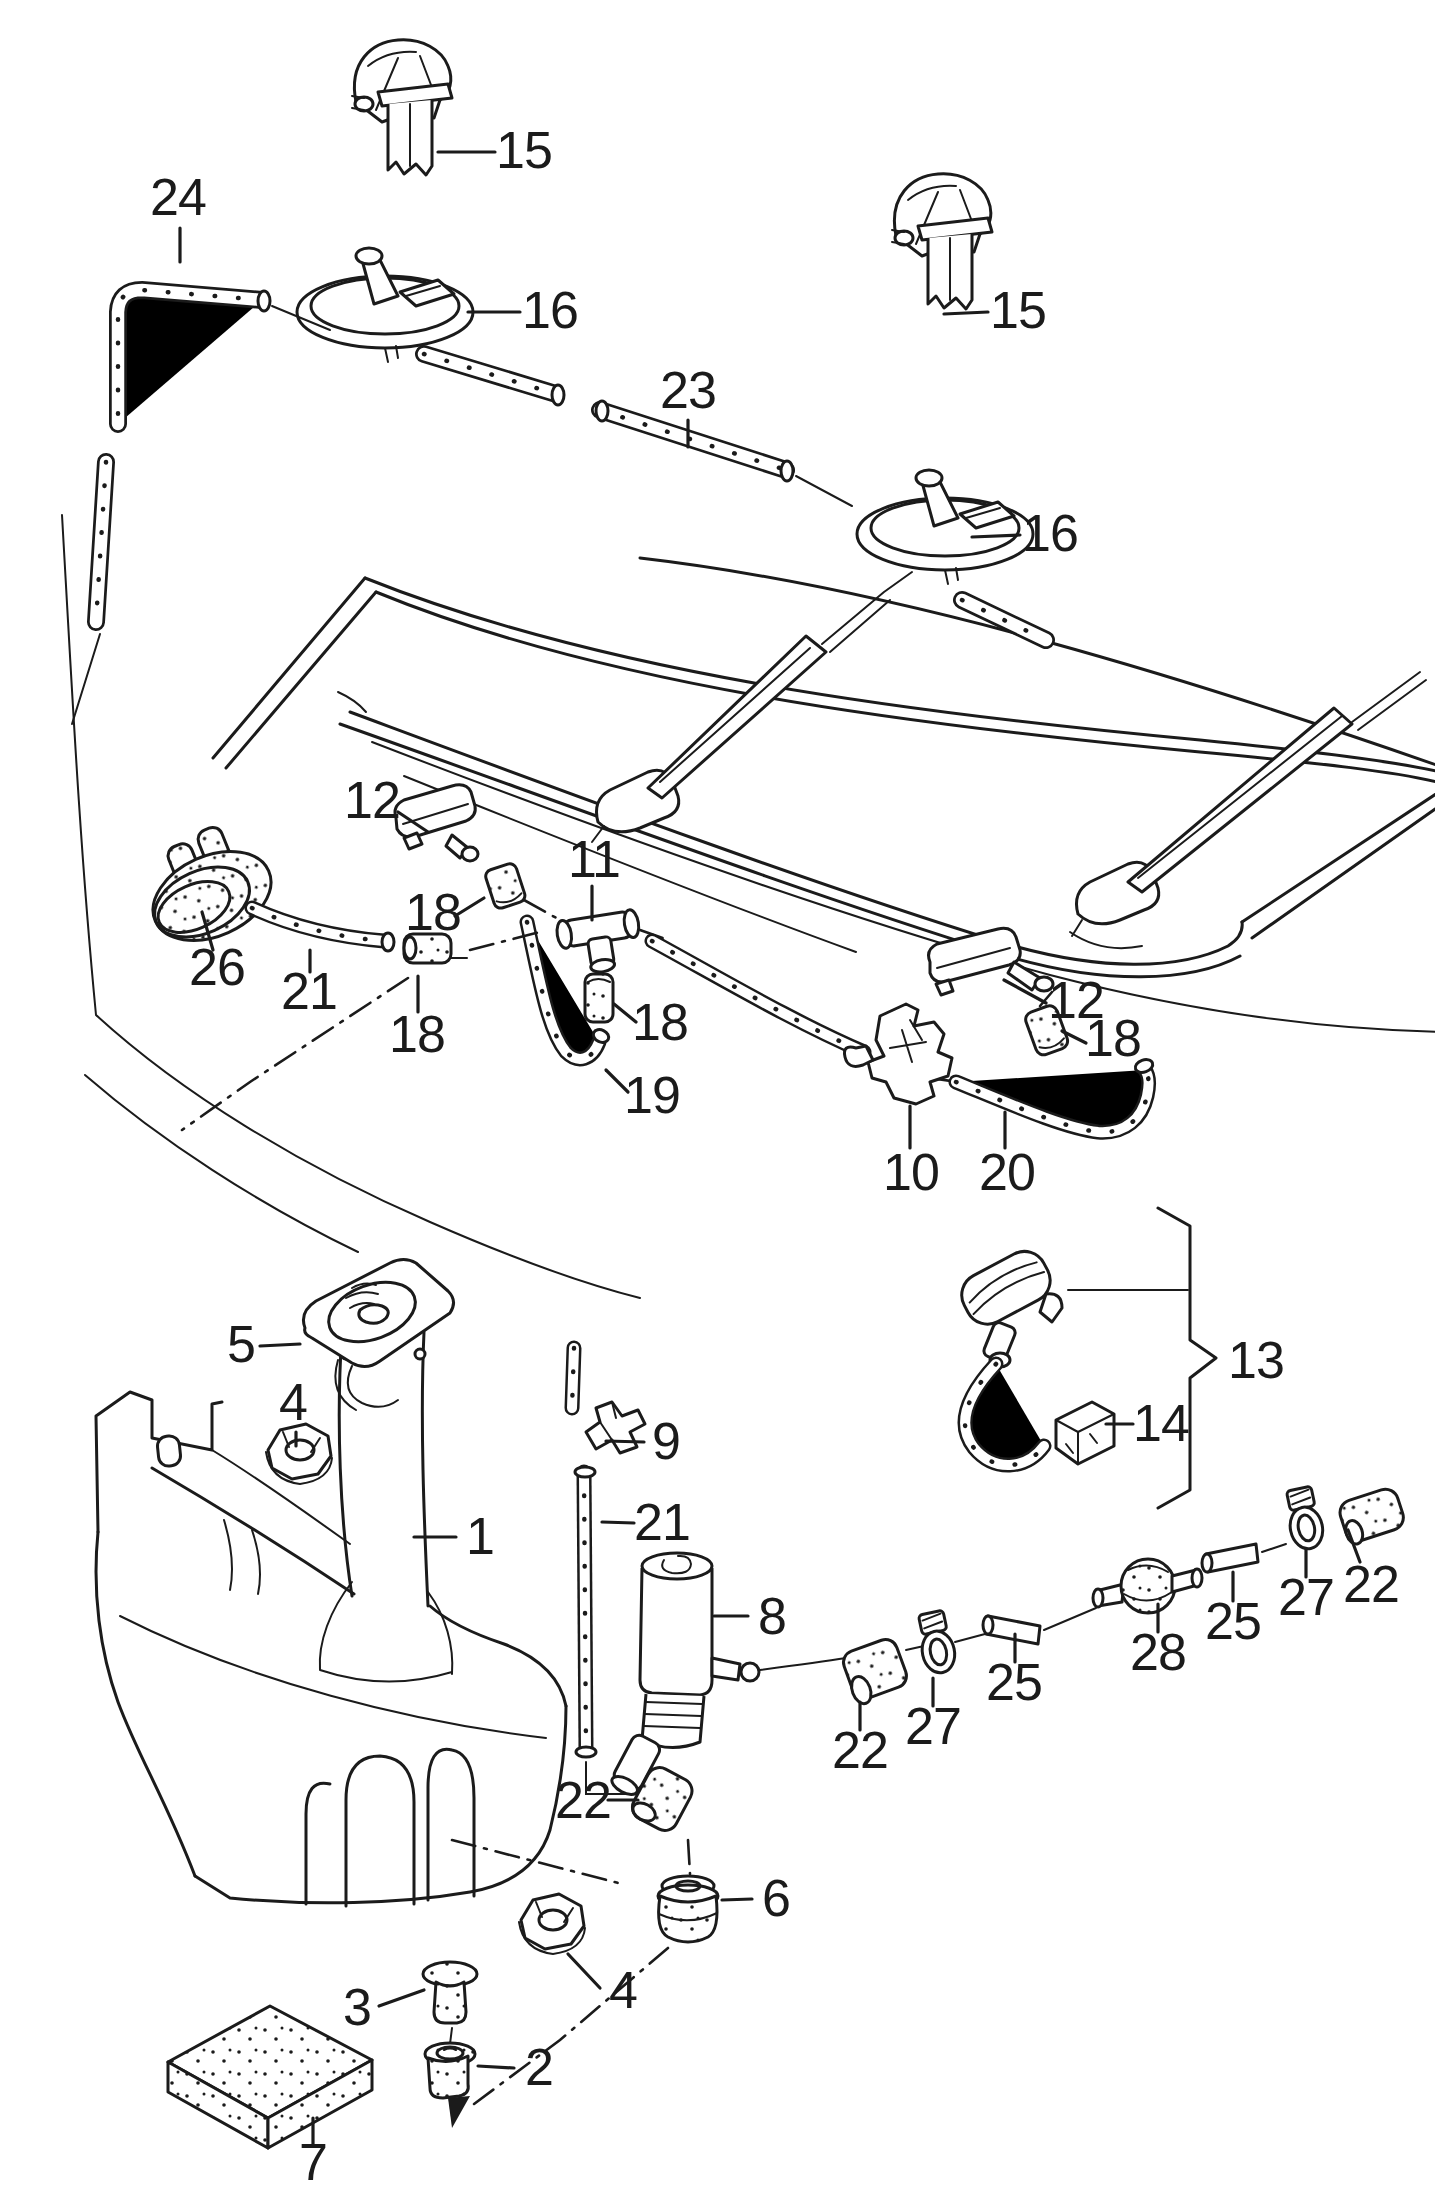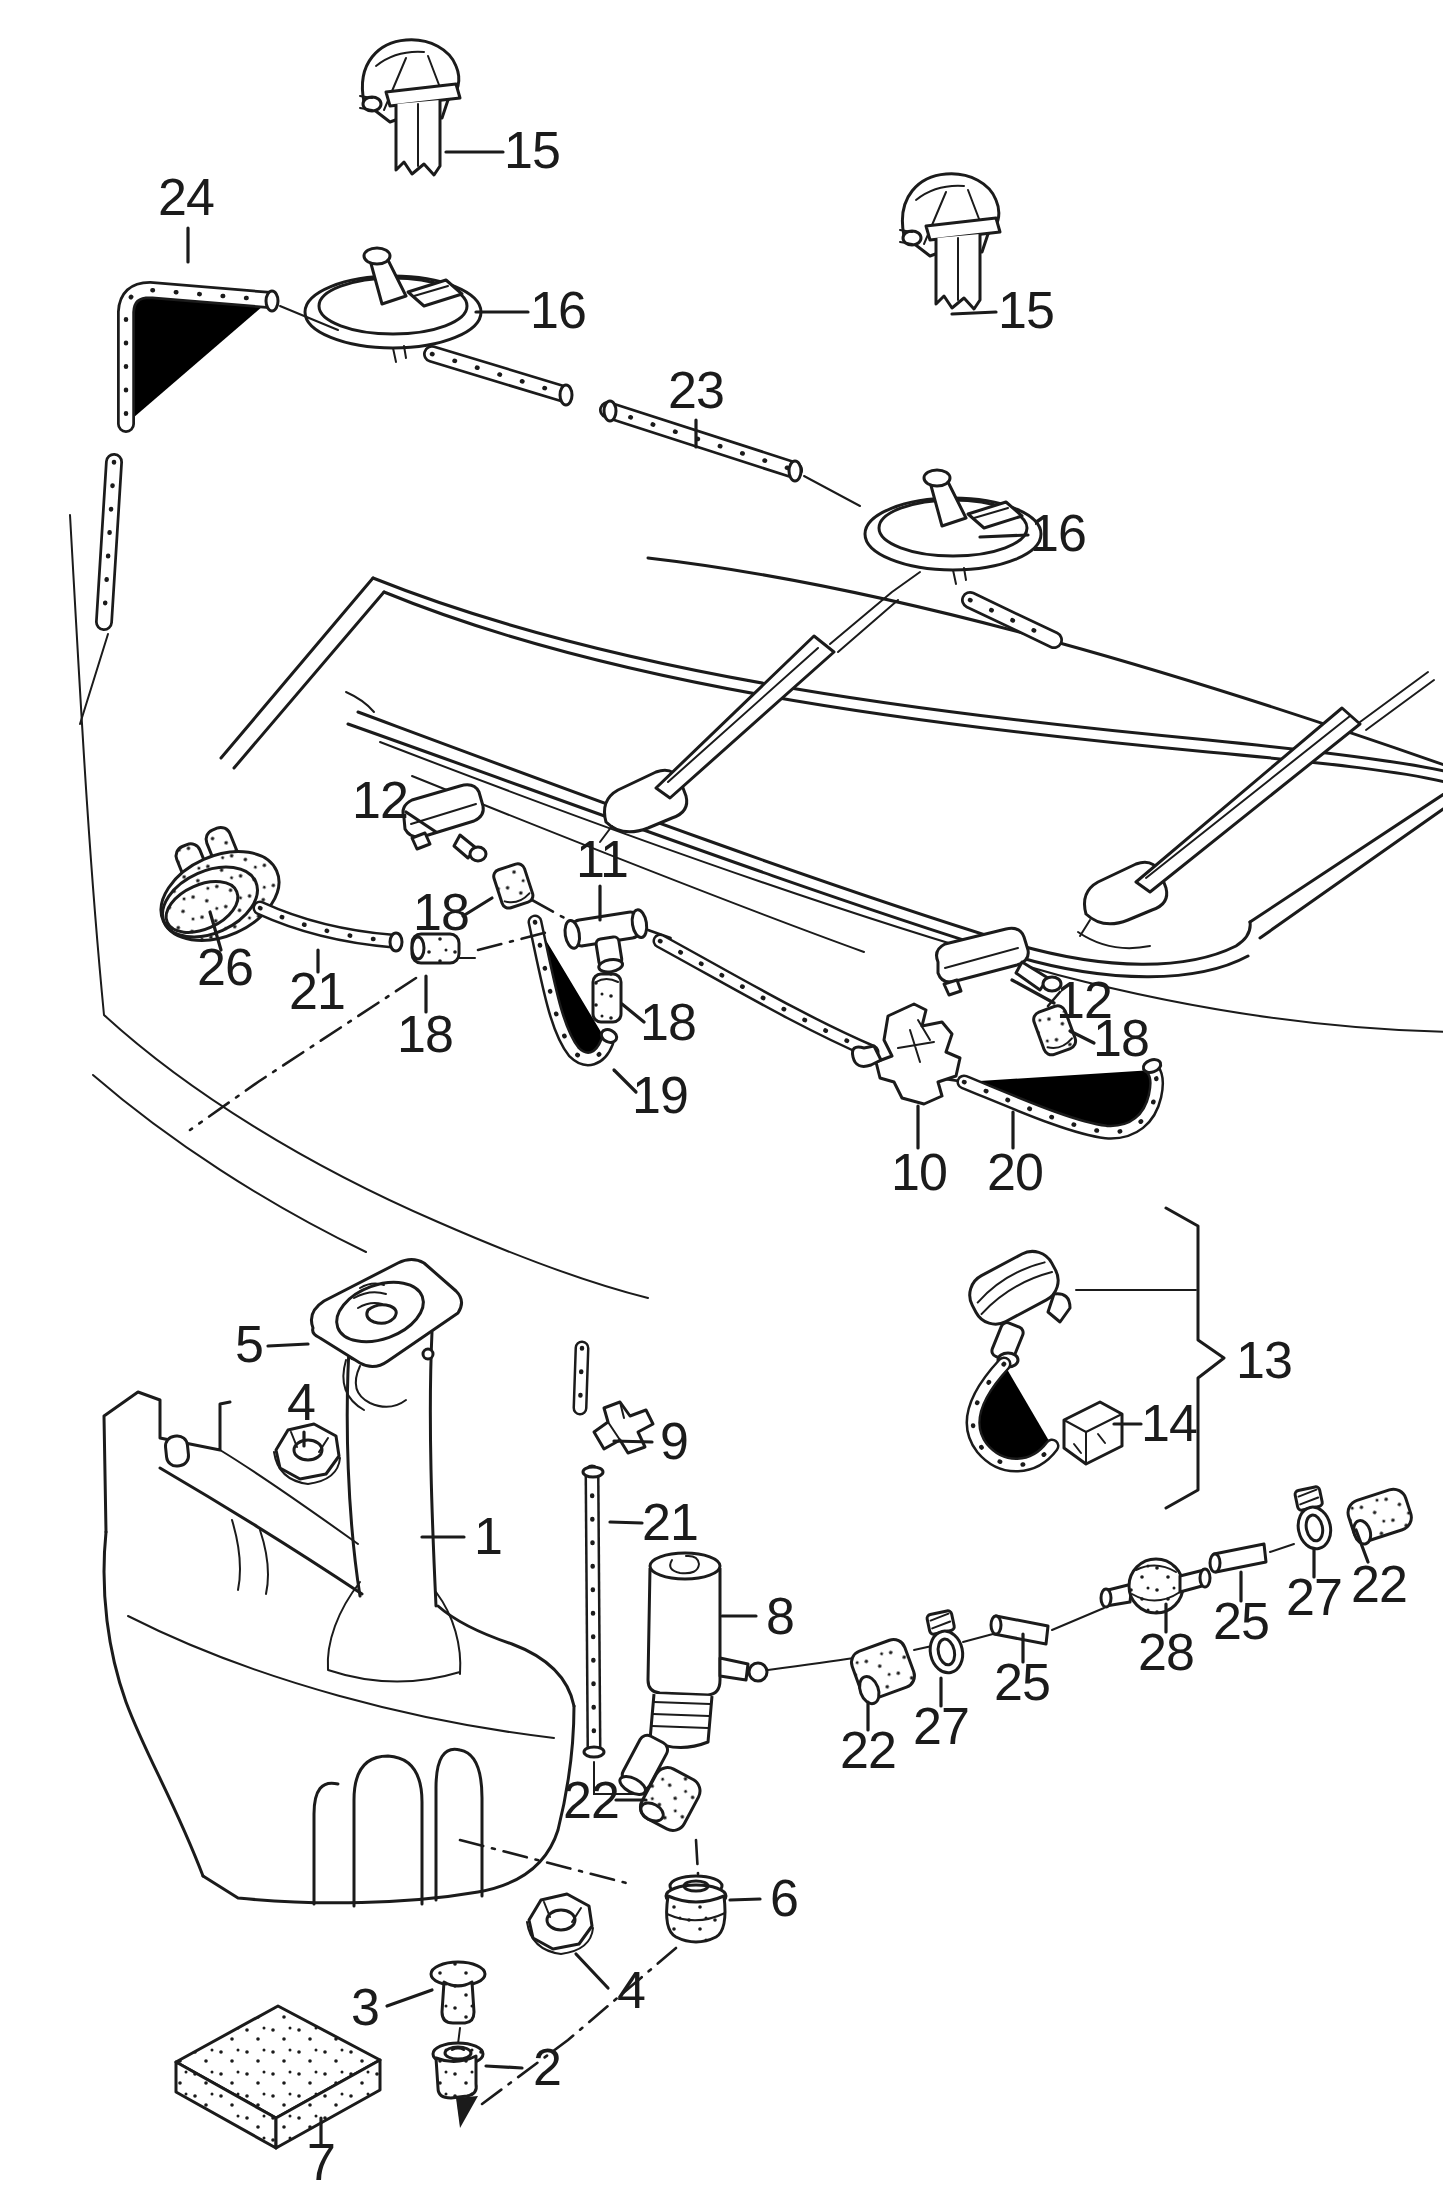--- a/index.html
+++ b/index.html
@@ -1,17 +1,17 @@
 <!DOCTYPE html>
 <html style="--ink: #1b1b1b; --bg: #ffffff;"><head>
 <meta charset="utf-8">
 <style>
   :root{ --ink:#1b1b1b; --bg:#ffffff; }
   html,body{margin:0;padding:0;background:var(--bg);}
-  .stage{width:1435px;height:2204px;position:relative;background:var(--bg);overflow:hidden;margin-left:8px;}
+  .stage{width:1435px;height:2204px;position:relative;background:var(--bg);overflow:hidden;}
   svg{display:block;}
   
   .ln{fill:none;stroke:var(--ink);stroke-width:3;stroke-linecap:round;stroke-linejoin:round;}
   .ln2{fill:none;stroke:var(--ink);stroke-width:2;stroke-linecap:round;}
   .wh{fill:#fff;stroke:var(--ink);stroke-width:3;stroke-linejoin:round;}
   .spk{fill:url(#sp);stroke:var(--ink);stroke-width:3;stroke-linejoin:round;}
   .h-out{fill:none;stroke:var(--ink);stroke-width:18;stroke-linecap:round;}
   .h-out-s{fill:none;stroke:var(--ink);stroke-width:15;stroke-linecap:round;}
   .h-in{fill:none;stroke:#fff;stroke-width:12.5;stroke-linecap:round;}
   .h-in-s{fill:none;stroke:#fff;stroke-width:10;stroke-linecap:round;}

